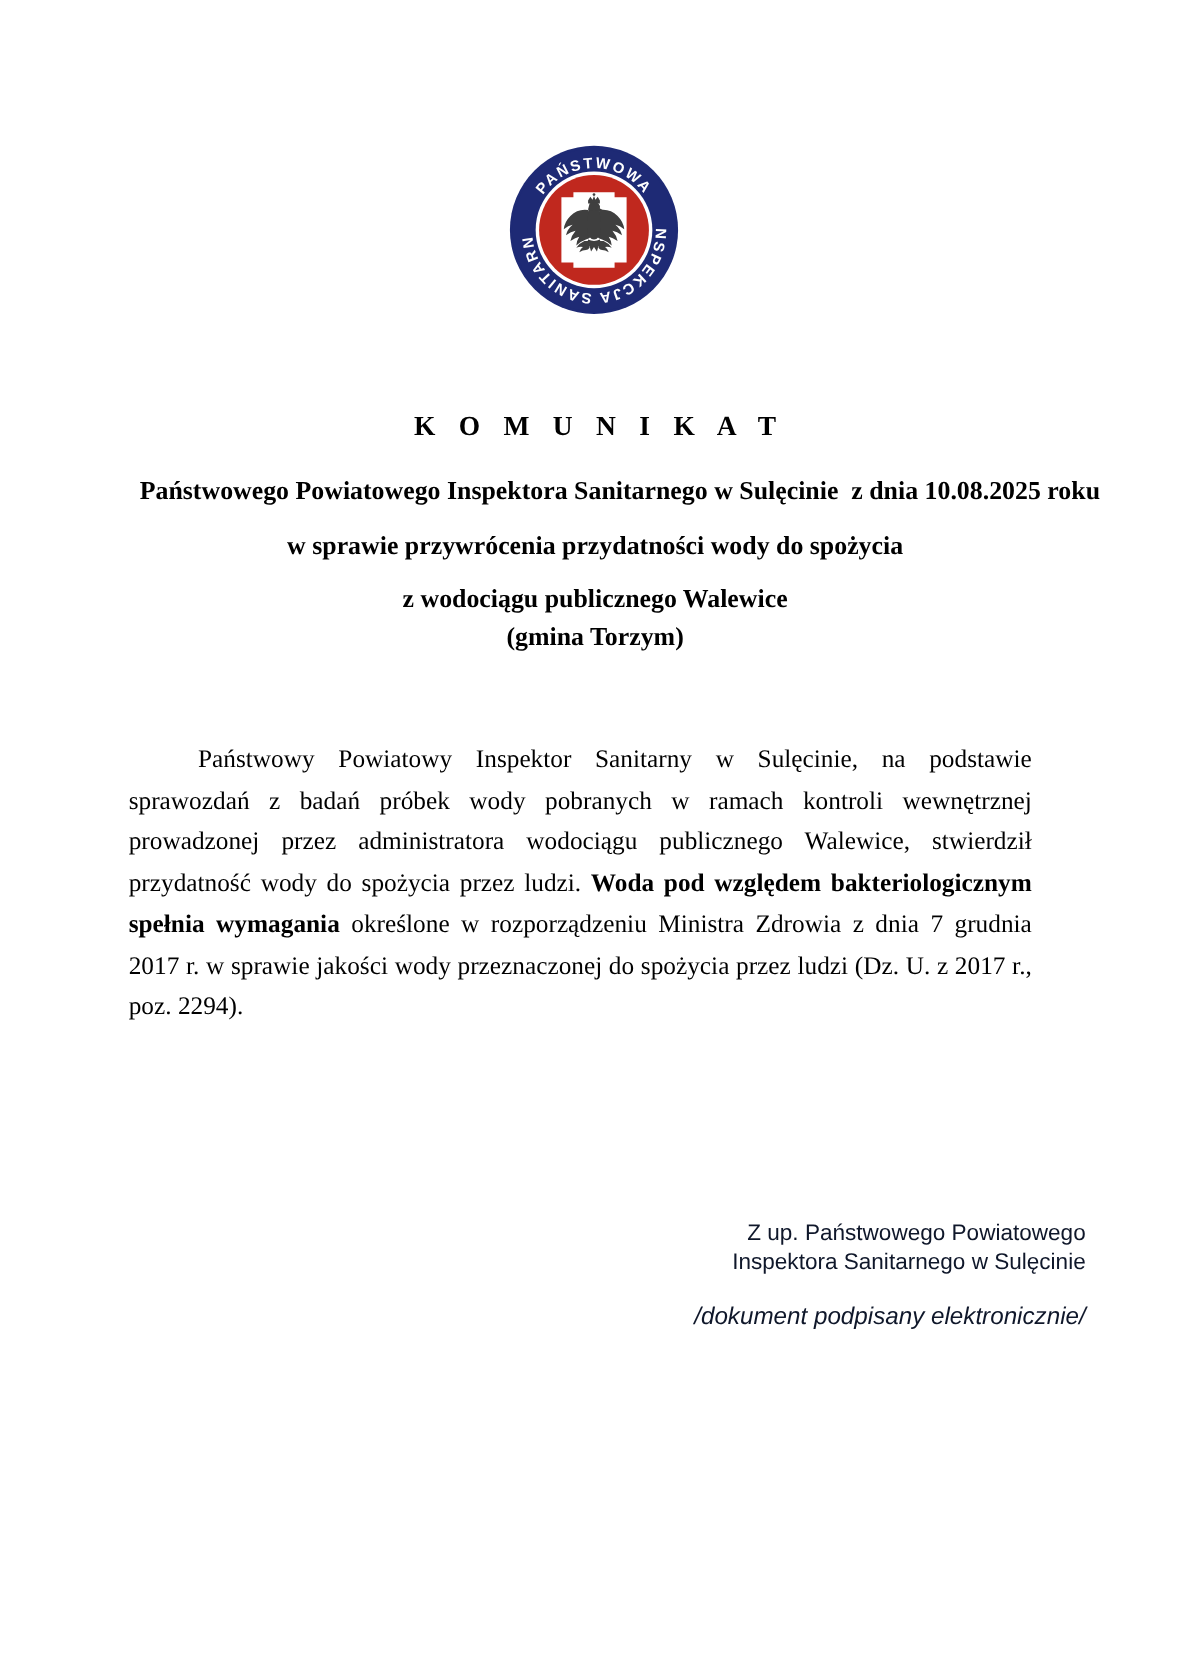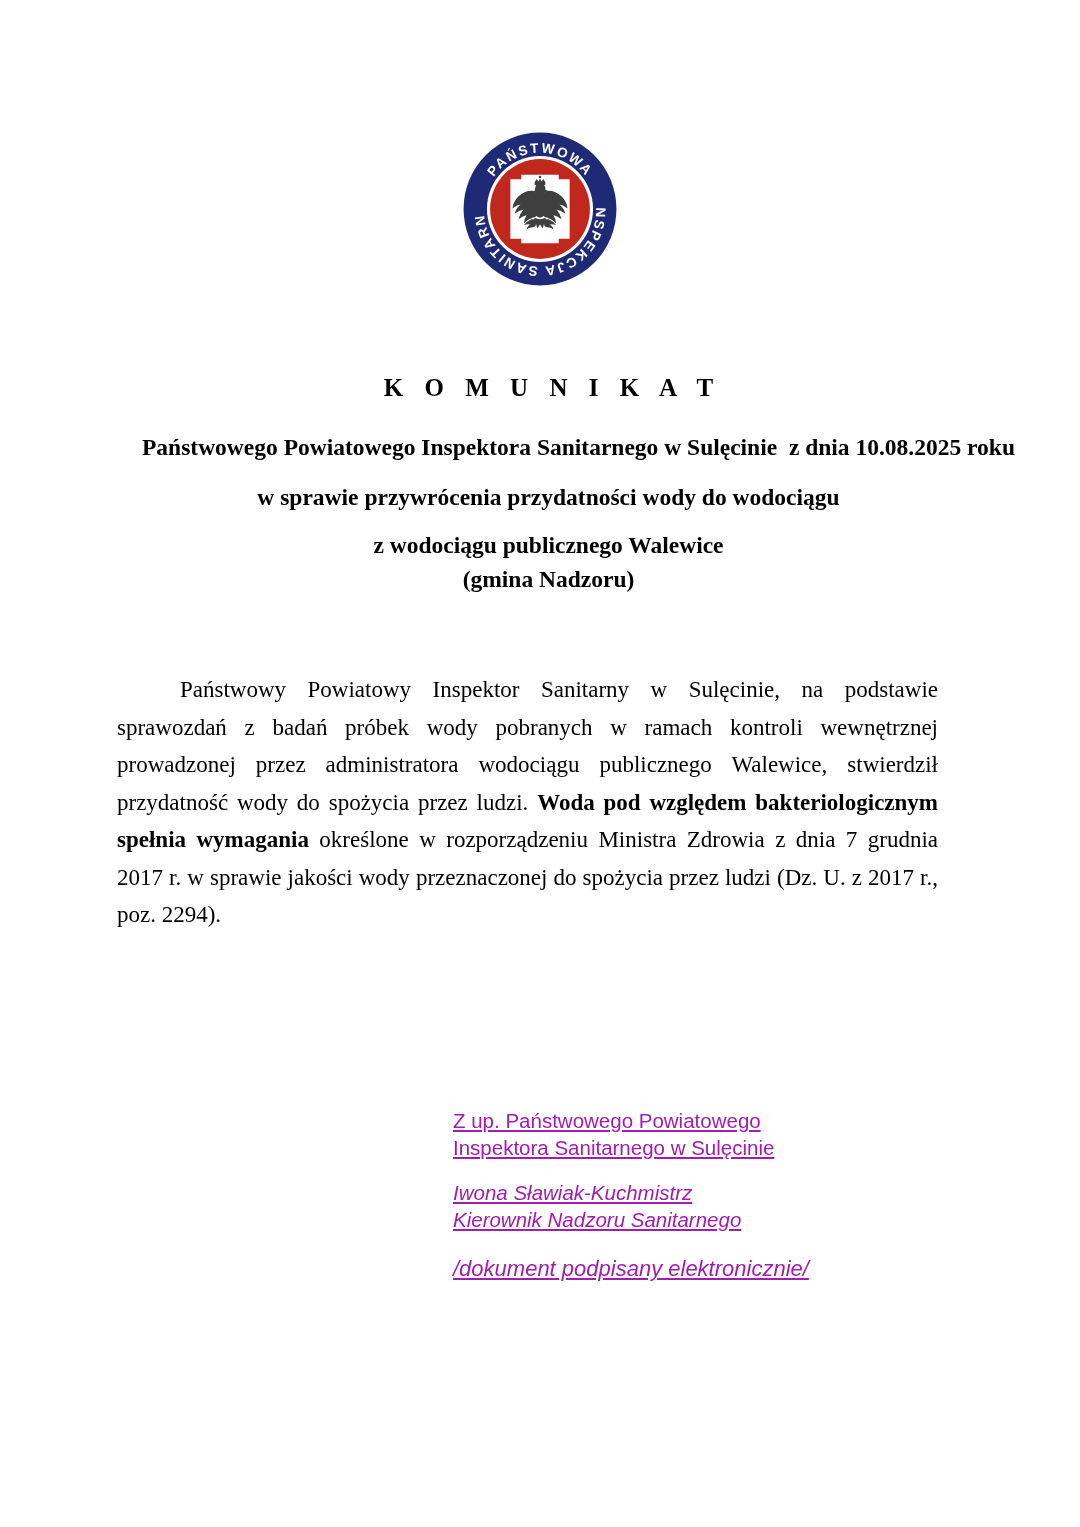--- a/index.html
+++ b/index.html
@@ -37,21 +37,21 @@
     position: relative;
     width: 156px;
     height: 156px;
     border-radius: 50%;
   }
   .logo svg { display: block; width: 156px; height: 156px; }
 
   
   .title-block {
     position: absolute;
-    left: 142px;
+    left: 127px;
     right: 125px;
     top: 372px;
   }
   .komunikat {
     text-align: center;
     font-weight: bold;
     font-size: 25px;
     letter-spacing: 7.5px;
     line-height: 32px;
     text-indent: 7.5px;
@@ -82,24 +82,23 @@
     hyphens: none;
   }
   .body-para b { font-weight: bold; }
 
   
   .signature {
     position: absolute;
     left: 453px;
     width: 534px;
     top: 1108px;
-    text-align: left;
+    text-align: right;
     font-family: "Liberation Sans", "DejaVu Sans", sans-serif;
-    color: #a21caf;
-    text-decoration: underline;
+    color: #0f172a;
   }
   .sig-office {
     font-size: 20.5px;
     line-height: 26.5px;
     white-space: pre-line;
   }
   .sig-name {
     margin-top: 19px;
     font-size: 20.5px;
     line-height: 26.5px;
@@ -169,28 +168,26 @@
         <text font-family="Liberation Sans, DejaVu Sans, sans-serif" font-size="17.5" font-weight="bold" fill="#ffffff" letter-spacing="2.2">
           <textPath href="#arcBottom" startOffset="50%" text-anchor="middle">INSPEKCJA SANITARNA</textPath>
         </text>
       </svg>
     </div>
   </div>
 
   <div class="title-block">
     <div class="komunikat">K O M U N I K A T</div>
     <div class="subtitle sub1">Państwowego Powiatowego Inspektora Sanitarnego w Sulęcinie  z dnia 10.08.2025 roku</div>
-    <div class="subtitle sub2">w sprawie przywrócenia przydatności wody do wodociągu</div>
+    <div class="subtitle sub2">w sprawie przywrócenia przydatności wody do spożycia</div>
     <div class="subtitle sub3">z wodociągu publicznego Walewice</div>
-    <div class="subtitle sub4">(gmina Nadzoru)</div>
+    <div class="subtitle sub4">(gmina Torzym)</div>
   </div>
 
   <p class="body-para"><span>Państwowy Powiatowy Inspektor Sanitarny w Sulęcinie, na podstawie sprawozdań z badań próbek wody pobranych w ramach kontroli wewnętrznej prowadzonej przez administratora wodociągu publicznego Walewice, stwierdził przydatność wody do spożycia przez ludzi. </span><b>Woda pod względem bakteriologicznym spełnia wymagania</b><span> określone w rozporządzeniu Ministra Zdrowia z dnia 7 grudnia 2017 r. w sprawie jakości wody przeznaczonej do spożycia przez ludzi (Dz. U. z 2017 r., poz. 2294).</span></p>
 
   <div class="signature">
     <div class="sig-office">Z up. Państwowego Powiatowego
 Inspektora Sanitarnego w Sulęcinie</div>
-    <div class="sig-name">Iwona Sławiak-Kuchmistrz
-Kierownik Nadzoru Sanitarnego</div>
     <div class="sig-note">/dokument podpisany elektronicznie/</div>
   </div>
 
 </div>
 
 </body></html>

